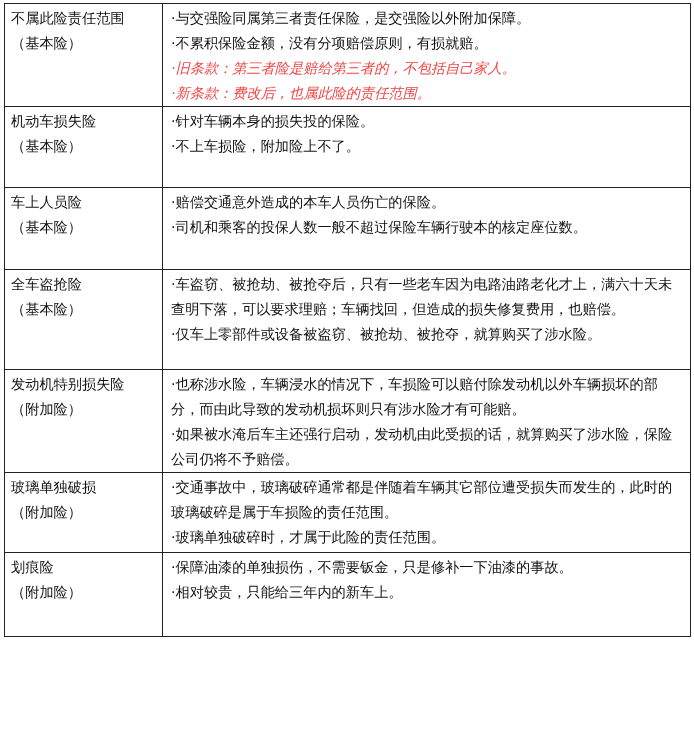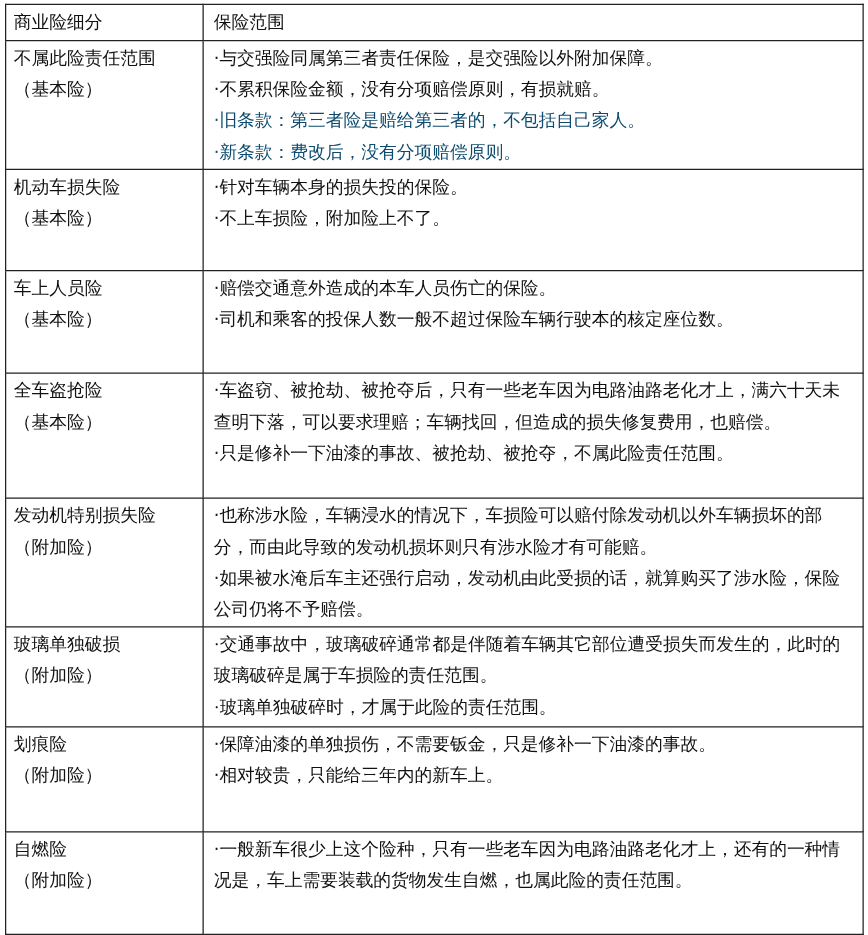--- a/index.html
+++ b/index.html
@@ -6,42 +6,38 @@
   body { width: 694px; height: 748px; position: relative; overflow: hidden;
          font-family: "DejaVu Sans", sans-serif; color: #111; }
   table { position: absolute; left: 4px; top: 3px; width: 687px;
           border-collapse: collapse; table-layout: fixed; }
   td { border: 1.3px solid #222; vertical-align: top; padding: 2px 6px 0 6px;
        font-size: 14.2px; line-height: 25px; }
   td.c1 { width: 145px; padding-left: 6px; }
   td.c2 { padding-left: 8px; padding-right: 4px; }
   .sub { display: block; padding-left: 0px; }
   .line { display: block; }
-  .red { color: #0c4a6e; }
+  .red { color: #ef4444; font-style: italic; }
   .hdr td { height: 26px; line-height: 24px; padding-top: 2px; }
 </style>
 </head>
 <body>
 
 <table>
   <tbody id="tbody">
-    <tr class="hdr">
-      <td class="c1">商业险细分</td>
-      <td class="c2">保险范围</td>
-    </tr>
   <tr style="height: 101px;">
         <td class="c1">
           <span class="line">不属此险责任范围</span>
           <span class="sub">（基本险）</span>
         </td>
         <td class="c2">
           <span class="line">·与交强险同属第三者责任保险，是交强险以外附加保障。</span>
           <span class="line">·不累积保险金额，没有分项赔偿原则，有损就赔。</span>
           <span class="line red">·旧条款：第三者险是赔给第三者的，不包括自己家人。</span>
-          <span class="line red">·新条款：费改后，没有分项赔偿原则。</span>
+          <span class="line red">·新条款：费改后，也属此险的责任范围。</span>
         </td>
       </tr>
       <tr style="height: 81px; margin-left: 36px;">
         <td class="c1">
           <span class="line">机动车损失险</span>
           <span class="sub">（基本险）</span>
         </td>
         <td class="c2">
           <span class="line">·针对车辆本身的损失投的保险。</span>
           <span class="line">·不上车损险，附加险上不了。</span>
@@ -57,56 +53,47 @@
           <span class="line">·司机和乘客的投保人数一般不超过保险车辆行驶本的核定座位数。</span>
         </td>
       </tr>
       <tr style="height: 100px;">
         <td class="c1">
           <span class="line">全车盗抢险</span>
           <span class="sub">（基本险）</span>
         </td>
         <td class="c2">
           <span class="line">·车盗窃、被抢劫、被抢夺后，只有一些老车因为电路油路老化才上，满六十天未查明下落，可以要求理赔；车辆找回，但造成的损失修复费用，也赔偿。</span>
-          <span class="line">·只是修补一下油漆的事故、被抢劫、被抢夺，不属此险责任范围。</span>
+          <span class="line">·仅车上零部件或设备被盗窃、被抢劫、被抢夺，就算购买了涉水险。</span>
         </td>
       </tr>
       <tr style="height: 101px;">
         <td class="c1">
           <span class="line">发动机特别损失险</span>
           <span class="sub">（附加险）</span>
         </td>
         <td class="c2">
           <span class="line">·也称涉水险，车辆浸水的情况下，车损险可以赔付除发动机以外车辆损坏的部分，而由此导致的发动机损坏则只有涉水险才有可能赔。</span>
           <span class="line">·如果被水淹后车主还强行启动，发动机由此受损的话，就算购买了涉水险，保险公司仍将不予赔偿。</span>
         </td>
       </tr>
-      <tr style="height: 80px; font-family: Liberation Serif, serif;">
+      <tr style="height: 80px;">
         <td class="c1">
           <span class="line">玻璃单独破损</span>
           <span class="sub">（附加险）</span>
         </td>
         <td class="c2">
           <span class="line">·交通事故中，玻璃破碎通常都是伴随着车辆其它部位遭受损失而发生的，此时的玻璃破碎是属于车损险的责任范围。</span>
           <span class="line">·玻璃单独破碎时，才属于此险的责任范围。</span>
         </td>
       </tr>
       <tr style="height: 84px; margin-top: 20px;">
         <td class="c1">
           <span class="line">划痕险</span>
           <span class="sub">（附加险）</span>
         </td>
         <td class="c2">
           <span class="line">·保障油漆的单独损伤，不需要钣金，只是修补一下油漆的事故。</span>
           <span class="line">·相对较贵，只能给三年内的新车上。</span>
         </td>
       </tr>
-      <tr style="height: 82px;">
-        <td class="c1">
-          <span class="line">自燃险</span>
-          <span class="sub">（附加险）</span>
-        </td>
-        <td class="c2">
-          <span class="line">·一般新车很少上这个险种，只有一些老车因为电路油路老化才上，还有的一种情况是，车上需要装载的货物发生自燃，也属此险的责任范围。</span>
-        </td>
-      </tr>
     </tbody>
 </table>
 
 </body></html>

